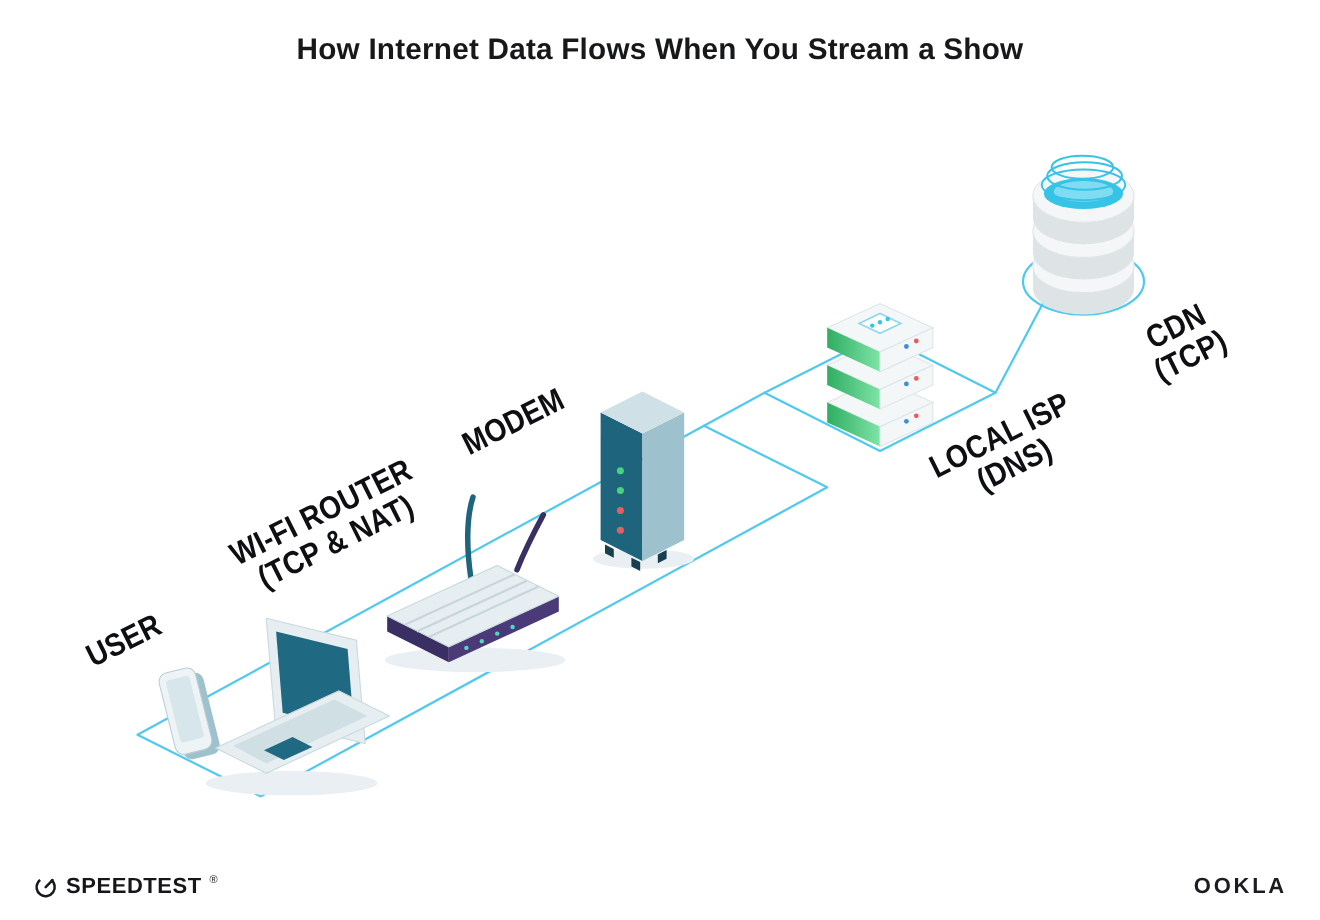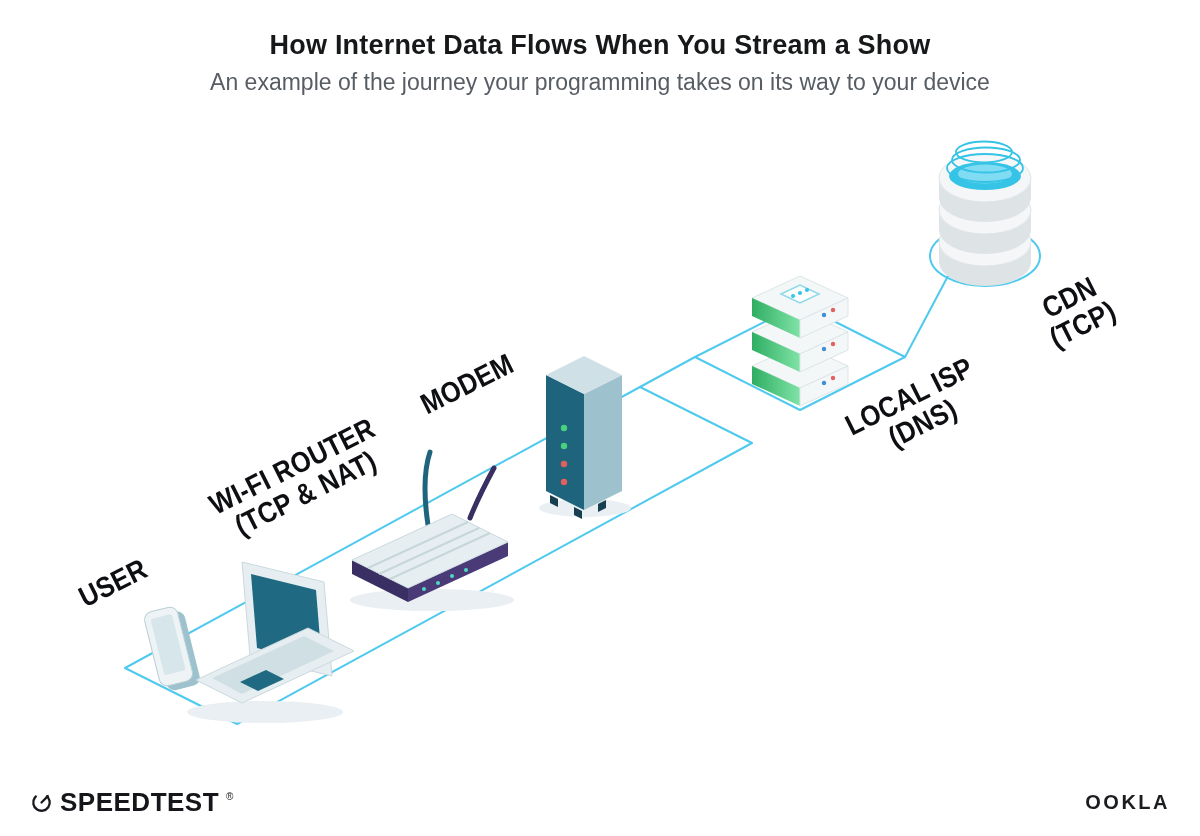--- a/index.html
+++ b/index.html
@@ -49,32 +49,31 @@
   .led-router{fill:#4fd8c4;}
   
   .node-label{position:absolute;transform:translate(-50%,-50%) rotate(-26.5deg) scaleX(.88);
       text-align:center;font-weight:700;font-size:29px;line-height:1.05;color:#0e0f12;
       white-space:nowrap;letter-spacing:.3px;}
   
   .footer{position:absolute;left:30px;right:30px;bottom:18px;display:flex;
       align-items:center;justify-content:space-between;}
   .speedtest-logo{display:flex;align-items:center;gap:7px;}
   .gauge{width:23px;height:23px;}
-  .st-text{font-size:26px;font-weight:700;letter-spacing:.5px;color:#141619;}
+  .st-text{font-size:20px;font-weight:700;letter-spacing:.5px;color:#141619;}
   .st-mark{font-size:10px;vertical-align:7px;color:#141619;position:relative;top:-6px;}
   .ookla-text{font-size:20px;font-weight:600;letter-spacing:2.5px;color:#1b1d20;margin-top:12px;}
 </style>
 </head>
 <body>
 
 <div class="page">
 
   <header class="header">
     <h1>How Internet Data Flows When You Stream a Show</h1>
-    <p>An example of the journey your programming takes on its way to your device</p>
   </header>
 
   <div class="diagram">
     <svg class="scene" viewBox="0 0 1200 836">
       <defs>
         <linearGradient id="gGreen" x1="0" y1="0" x2="1" y2="0">
           <stop offset="0" stop-color="#2fae63"></stop>
           <stop offset="1" stop-color="#7fe3a6"></stop>
         </linearGradient>
       </defs>

